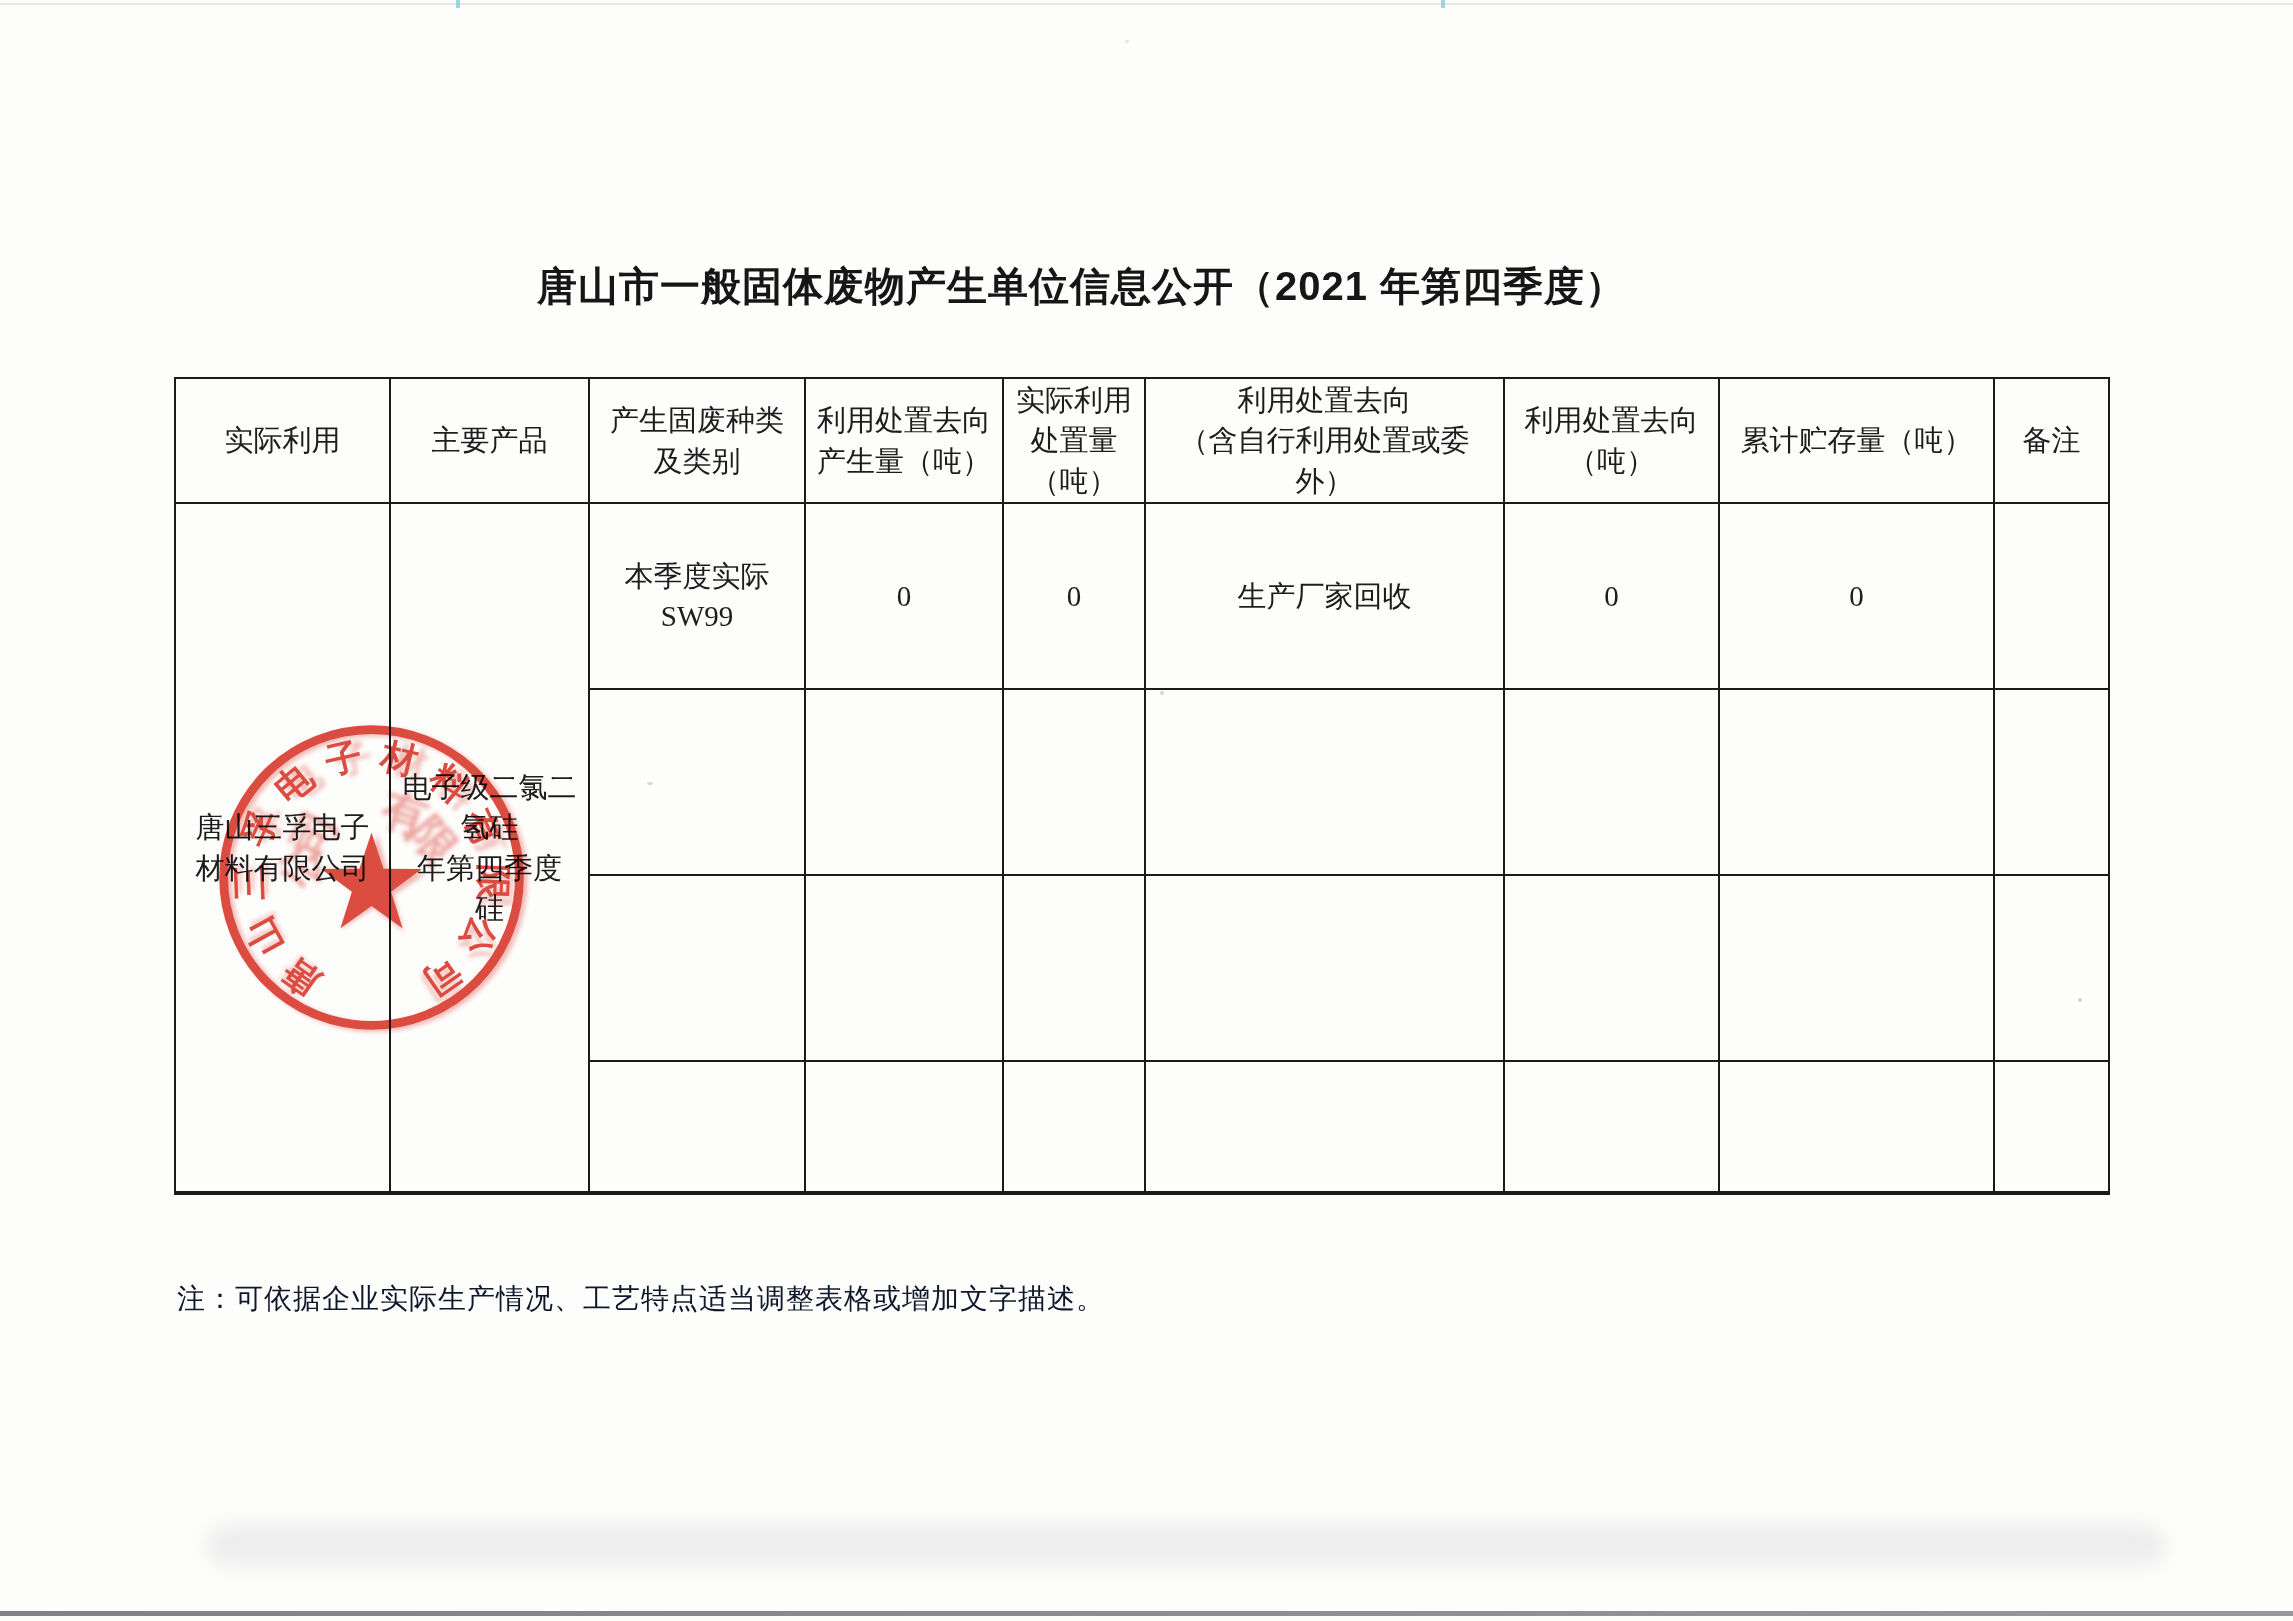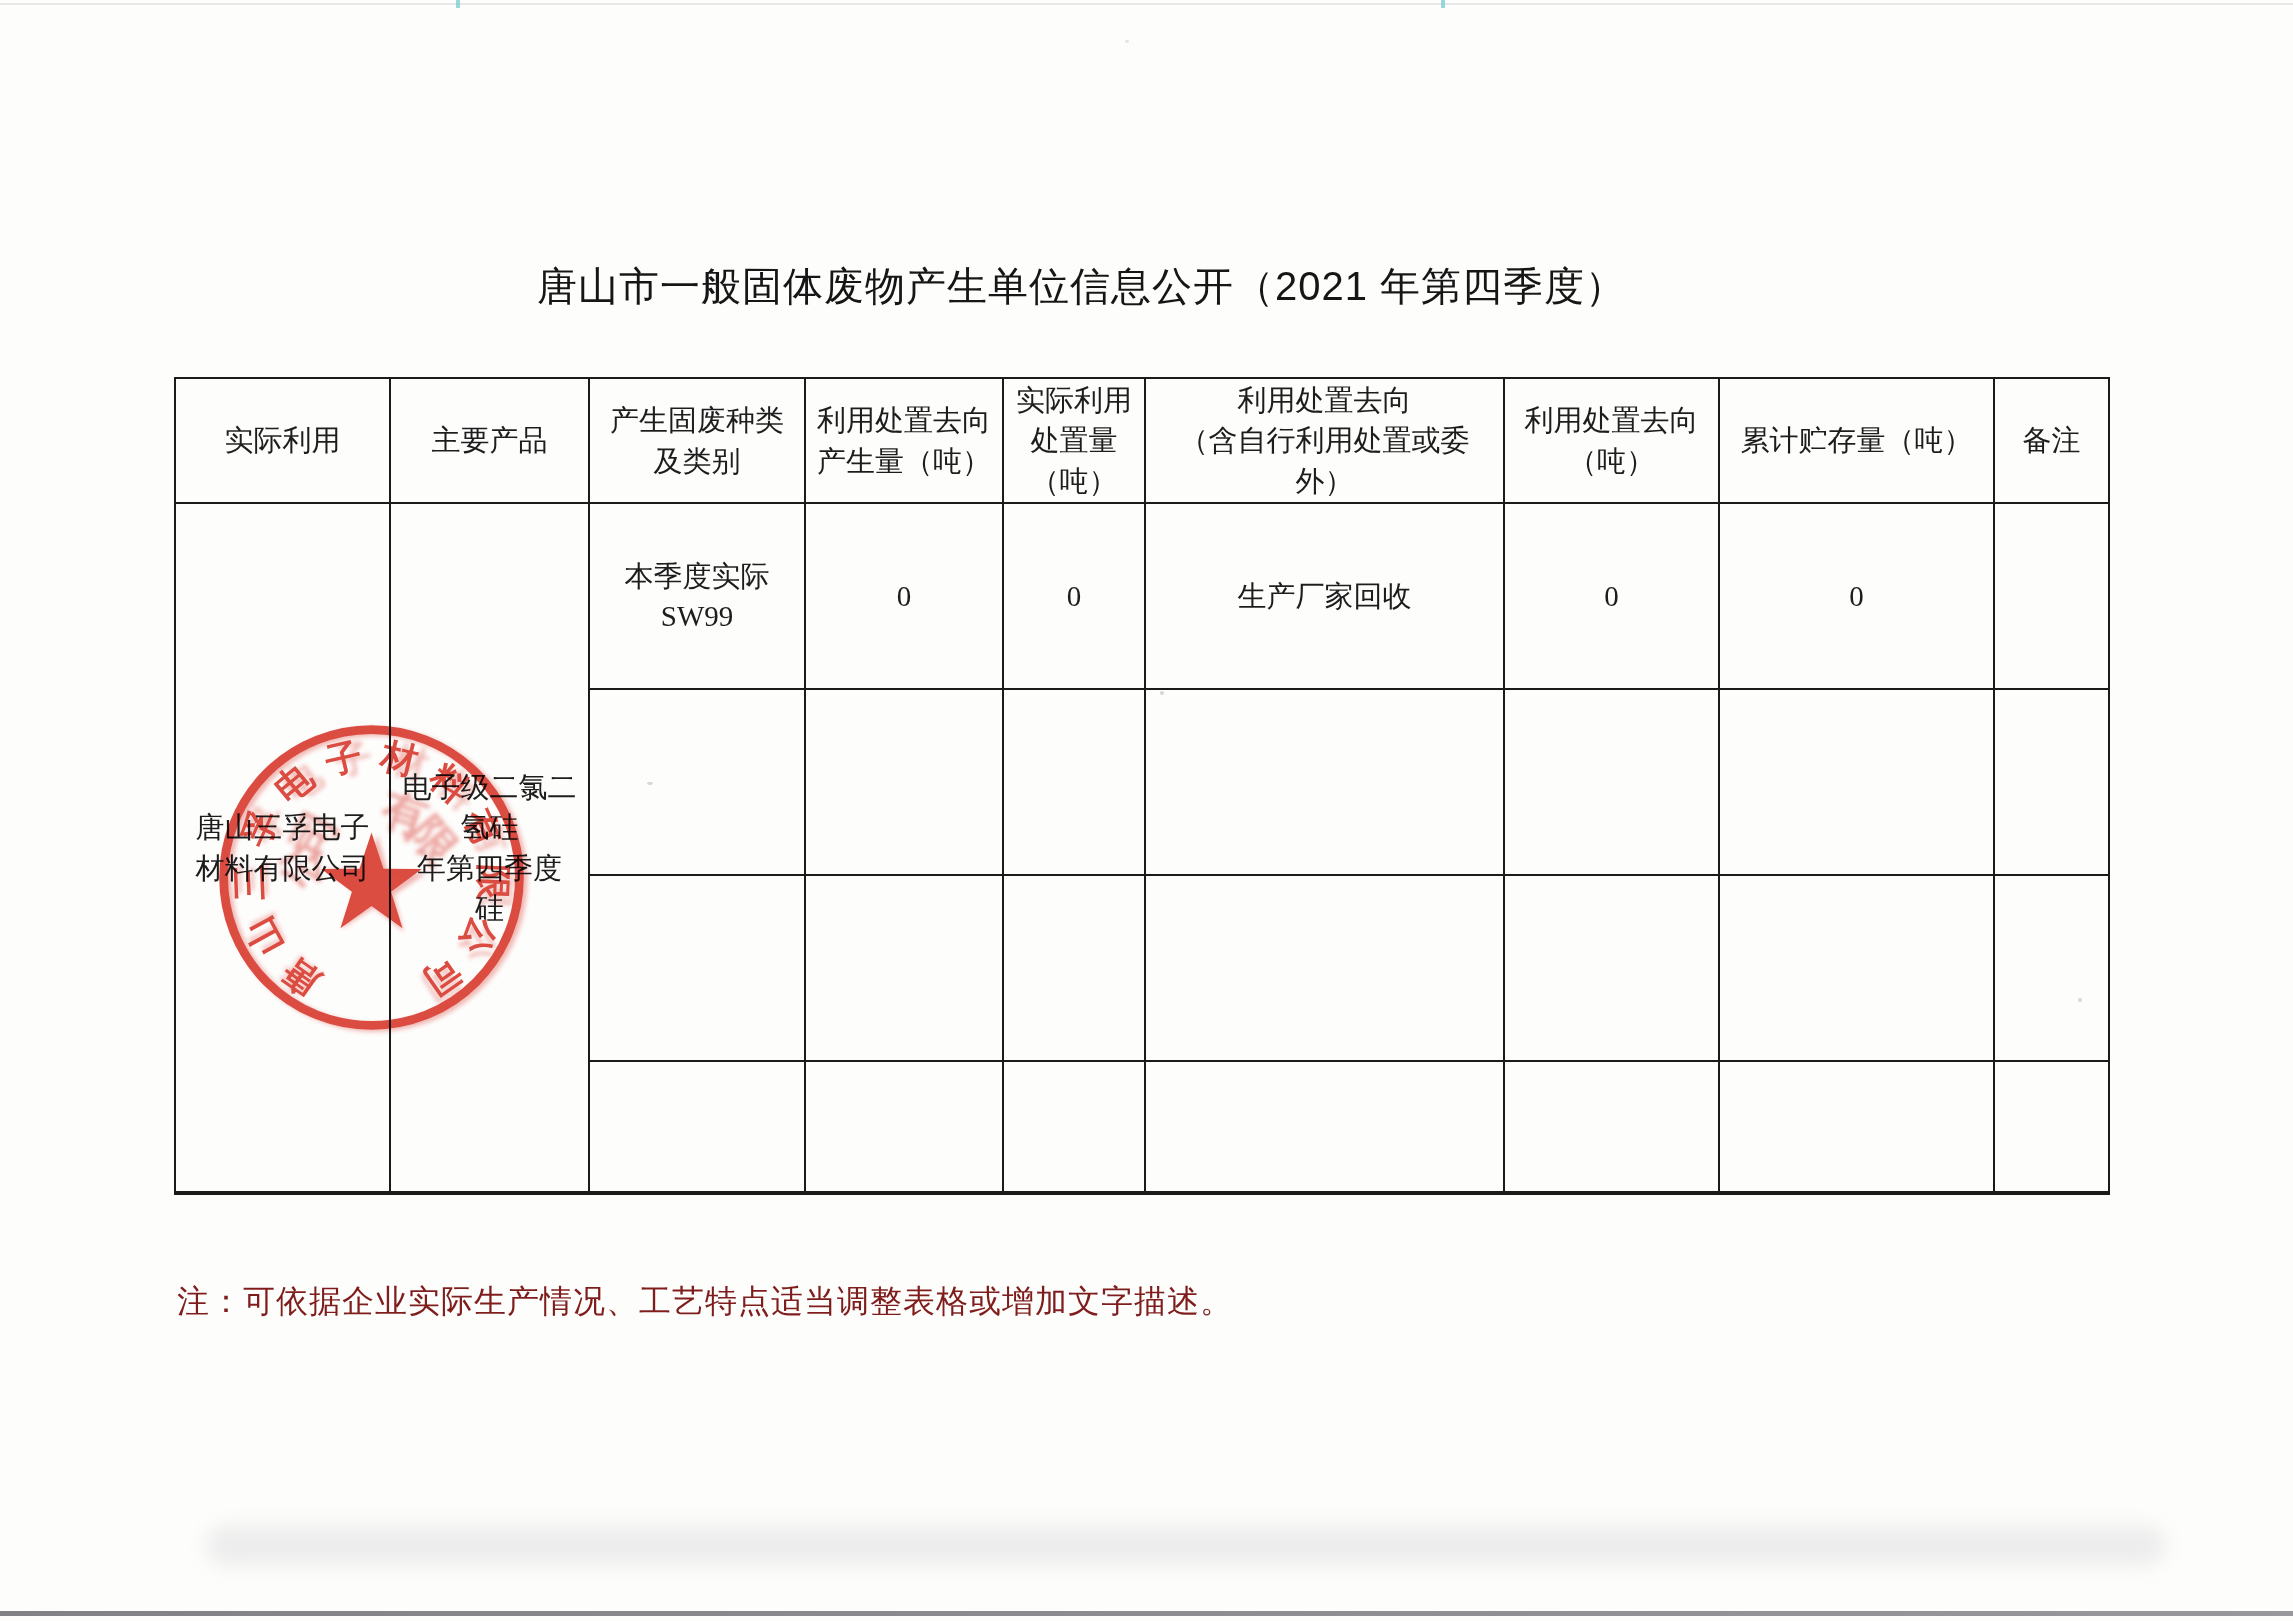--- a/index.html
+++ b/index.html
@@ -4,21 +4,21 @@
 <style>
   html,body{margin:0;padding:0;}
   body{
     width:2294px;height:1621px;position:relative;overflow:hidden;
     background:#fdfdfc;color:#1e1e1e;
     font-family:"Liberation Serif", serif;
   }
   .title{
     position:absolute;left:537px;top:259px;
     font-family:"Liberation Sans", sans-serif;
-    font-size:40px;font-weight:normal;letter-spacing:1px;white-space:nowrap;
+    font-size:40px;font-weight:bold;letter-spacing:1px;white-space:nowrap;
     color:#161616;
   }
   table.main{
     position:absolute;left:174px;top:377px;width:1933px;
     table-layout:fixed;border-collapse:collapse;
     border:2.9px solid #1b1b1b;border-bottom-width:4.9px;
   }
   table.main th, table.main td{
     border:2px solid #1b1b1b;
     text-align:center;vertical-align:middle;
@@ -26,21 +26,21 @@
     padding:0 3.9px;color:#1d1d1d;overflow:hidden;
   }
   tr.hrow{height:125px;}
   tr.r1{height:186px;}
   tr.r2{height:186px;}
   tr.r3{height:186px;}
   tr.r4{height:132px;}
   .pre{white-space:pre-line;}
   .footnote{
     position:absolute;left:177px;top:1280px;
-    font-size:32px;color:#7f1d1d;letter-spacing:1px;white-space:nowrap;
+    font-size:28px;color:#0f172a;letter-spacing:1px;white-space:nowrap;
   }
   .stamp{
     position:absolute;left:205px;top:711px;width:333px;height:333px;
     mix-blend-mode:multiply;opacity:.95;pointer-events:none;
   }
   .stamp text{font-family:"Liberation Serif", serif;}
   
   .edge-top{position:absolute;left:0;top:2.9px;width:2294px;height:2px;background:#e7e7ea;}
   .tick{position:absolute;top:0;width:3.9px;height:7.8px;background:#7fd0d2;opacity:.8;}
   .tick.t1{left:456px;} .tick.t2{left:1441px;}

